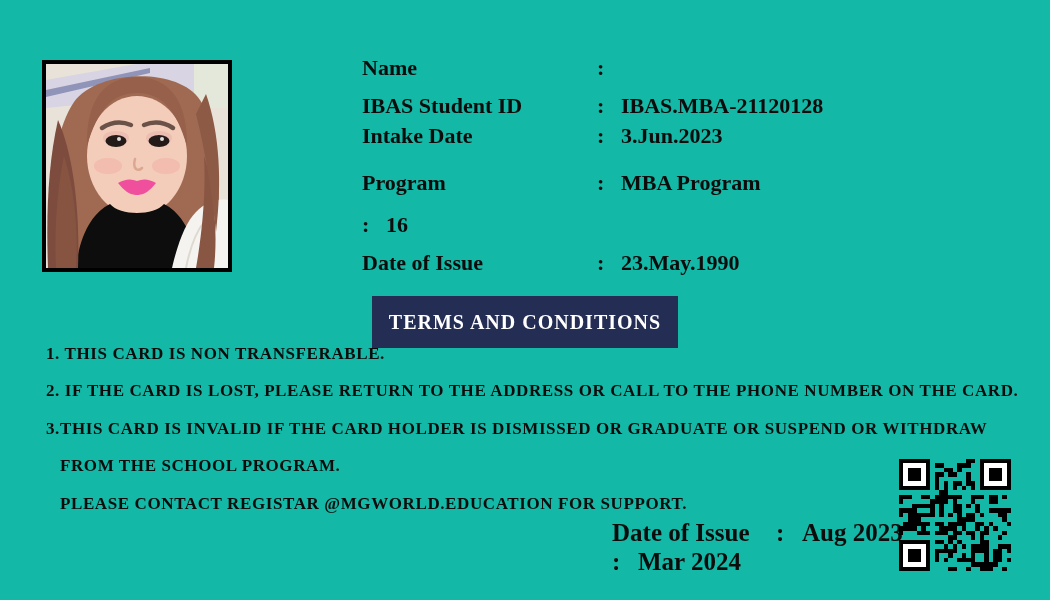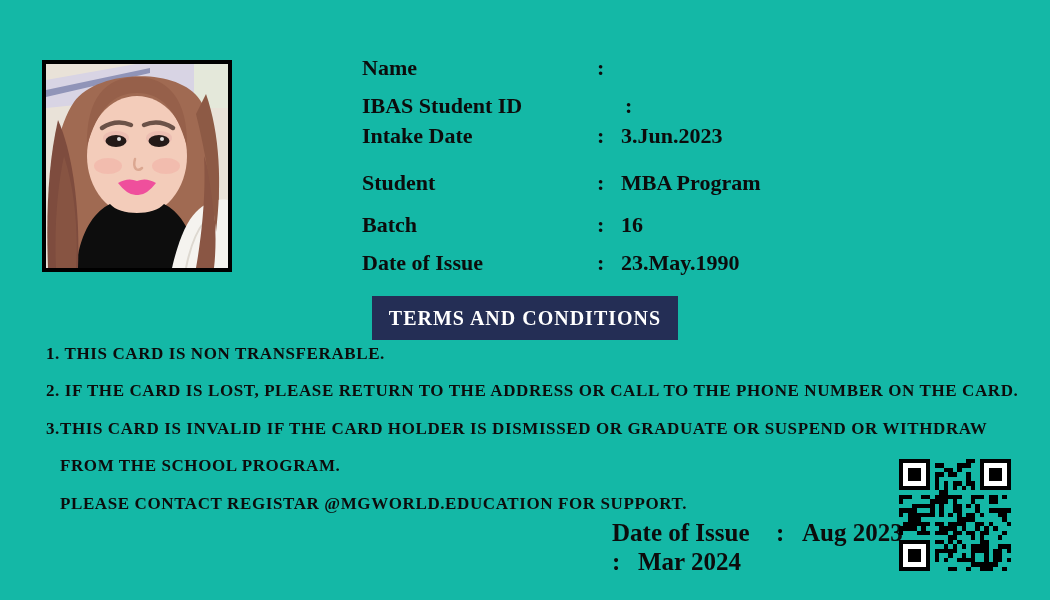--- a/index.html
+++ b/index.html
@@ -20,31 +20,31 @@
   }
   .photo svg{display:block;}
   
   .fields{position:absolute;left:362px;top:55px;width:600px;}
   .frow{
     position:absolute;left:0;
     display:flex;align-items:flex-start;
     font-size:22px;font-weight:bold;white-space:nowrap;
   }
   .frow:nth-child(1){top:0;}
-  .frow:nth-child(2){top:38px;gap:28px;}
+  .frow:nth-child(2){top:38px;}
   .frow:nth-child(3){top:68px;}
   .frow:nth-child(4){top:115px;}
   .frow:nth-child(5){top:157px;}
   .frow:nth-child(6){top:195px;}
   .frow .lbl{width:235px;}
   .frow .sep{width:24px;}
   
   .banner{
     position:absolute;left:372px;top:296px;
-    width:306px;height:44px;
+    width:306px;height:52px;
     background:#242e55;color:#ffffff;
     display:flex;align-items:center;justify-content:center;
     font-size:20px;font-weight:bold;letter-spacing:1px;
     white-space:nowrap;
   }
   
   .terms{position:absolute;left:46px;top:344px;font-size:17px;font-weight:bold;letter-spacing:0.6px;}
   .tline{position:absolute;white-space:nowrap;}
   .tline:nth-child(1){top:0;}
   .tline:nth-child(2){top:37px;}
@@ -109,33 +109,33 @@
   </div>
 
   <div class="fields">
     <div class="frow">
       <span class="lbl">Name</span>
       <span class="sep">:</span>
     </div>
     <div class="frow">
       <span class="lbl">IBAS Student ID</span>
       <span class="sep">:</span>
+      <span class="val">IBAS.MBA-21120128</span>
     </div>
     <div class="frow">
       <span class="lbl">Intake Date</span>
       <span class="sep">:</span>
       <span class="val">3.Jun.2023</span>
     </div>
     <div class="frow">
-      <span class="lbl">Student</span>
+      <span class="lbl">Program</span>
       <span class="sep">:</span>
       <span class="val">MBA Program</span>
     </div>
     <div class="frow">
-      <span class="lbl">Batch</span>
       <span class="sep">:</span>
       <span class="val">16</span>
     </div>
     <div class="frow">
       <span class="lbl">Date of Issue</span>
       <span class="sep">:</span>
       <span class="val">23.May.1990</span>
     </div>
   </div>
 

